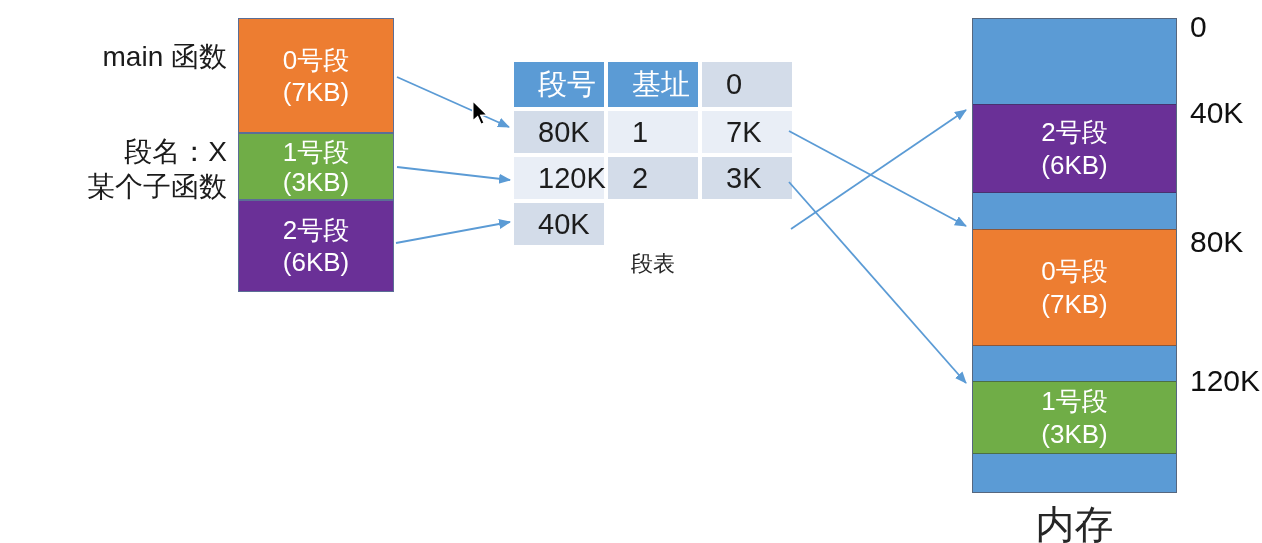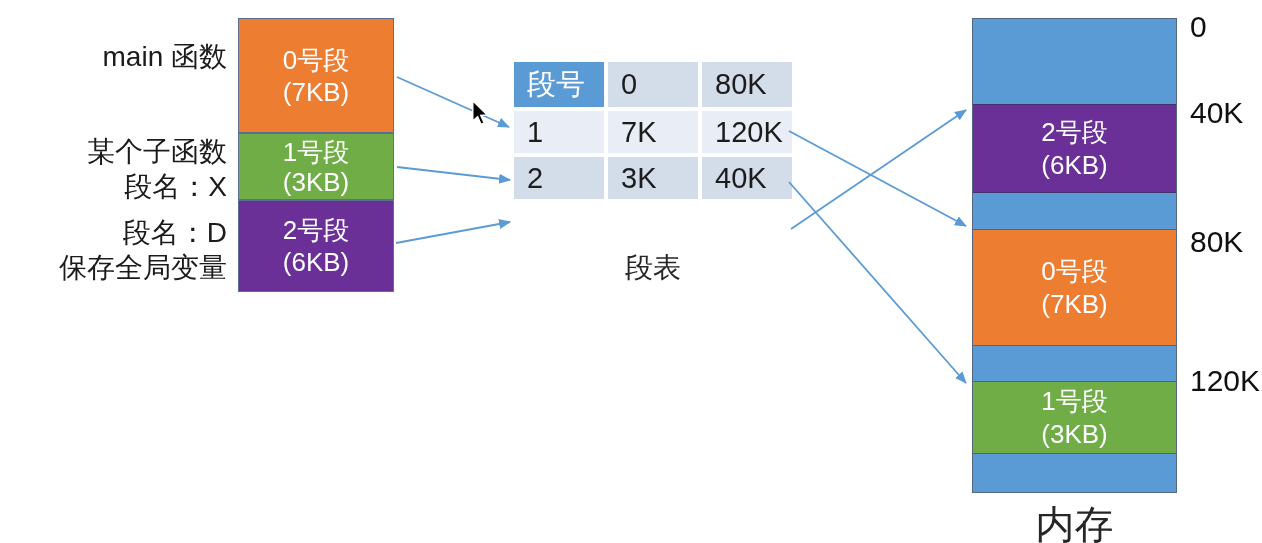--- a/index.html
+++ b/index.html
@@ -21,27 +21,27 @@
          align-items:center;justify-content:center;text-align:center;
          font-size:26px;line-height:32px;}
   .s0{top:18px;height:115px;background:#ED7D31;}
   .s1{top:133px;height:67px;background:#70AD47;line-height:30px;}
   .s2{top:200px;height:92px;background:#6A3097;}
 
   
   .segtable{position:absolute;left:514px;top:62px;display:grid;
             grid-template-columns:90px 90px 90px;
             grid-template-rows:45px 42px 42px 42px;gap:4px;}
-  .cell{display:flex;align-items:center;padding-left:13px;font-size:29px;box-sizing:border-box;}
+  .cell{display:flex;align-items:center;padding-left:24px;font-size:29px;box-sizing:border-box;}
   .th{background:#5B9BD5;color:#ffffff;}
   .td{color:#1c1c1c;}
   .band-a{background:#D3DCE9;}
   .band-b{background:#E9EEF6;}
   .tcaption{position:absolute;left:514px;width:278px;top:249px;text-align:center;
-            font-size:28px;color:#262626;}
+            font-size:22px;color:#262626;}
 
   
   .memcol{position:absolute;left:972px;top:18px;width:205px;height:475px;
           background:#5B9BD5;border:1px solid #56677f;box-sizing:border-box;}
   .mseg{position:absolute;left:0;width:100%;box-sizing:border-box;
         border-top:1px solid rgba(40,50,70,.5);border-bottom:1px solid rgba(40,50,70,.5);
         color:#fff;display:flex;flex-direction:column;justify-content:center;
         align-items:center;text-align:center;font-size:26px;line-height:33px;}
   .m2{top:85px;height:89px;background:#6A3097;}
   .m0{top:210px;height:117px;background:#ED7D31;}
@@ -56,43 +56,40 @@
 </style>
 </head>
 <body>
 
 <div class="canvas">
 
   <div class="llabel g1">
     <div>main 函数</div>
   </div>
   <div class="llabel g2">
+    <div>段名：X</div>
     <div>某个子函数</div>
-    <div>段名：X</div>
-  </div>
-  <div class="llabel g3">
-    <div>段名：D</div>
-    <div>保存全局变量</div>
   </div>
 
   <div class="stack s0">
     <div>0号段</div>
     <div>(7KB)</div>
   </div>
   <div class="stack s1">
     <div>1号段</div>
     <div>(3KB)</div>
   </div>
   <div class="stack s2">
     <div>2号段</div>
     <div>(6KB)</div>
   </div>
 
   <div class="segtable">
     <div class="cell th">段号</div>
+    <div class="cell th">基址</div>
 
     <div class="cell td band-a">0</div>
     <div class="cell td band-a">80K</div>
 
     <div class="cell td band-b">1</div>
     <div class="cell td band-b">7K</div>
     <div class="cell td band-b">120K</div>
 
     <div class="cell td band-a">2</div>
     <div class="cell td band-a">3K</div>

